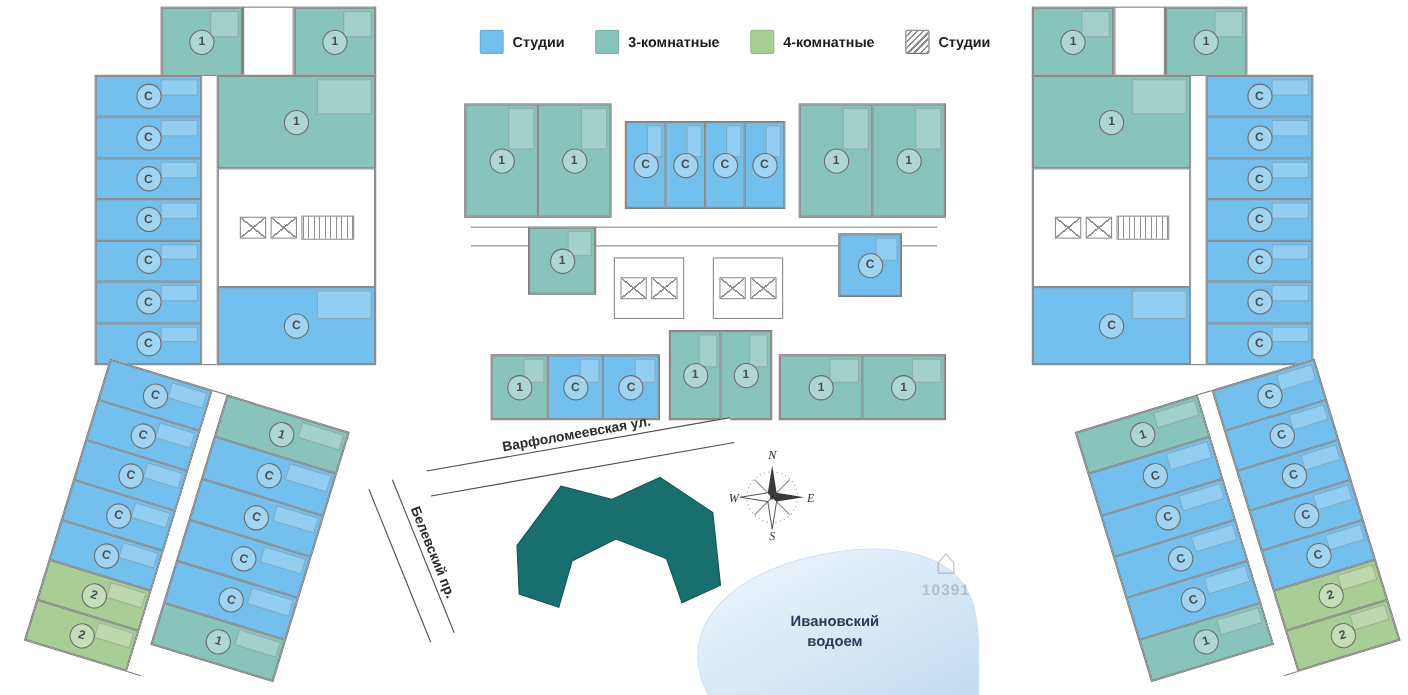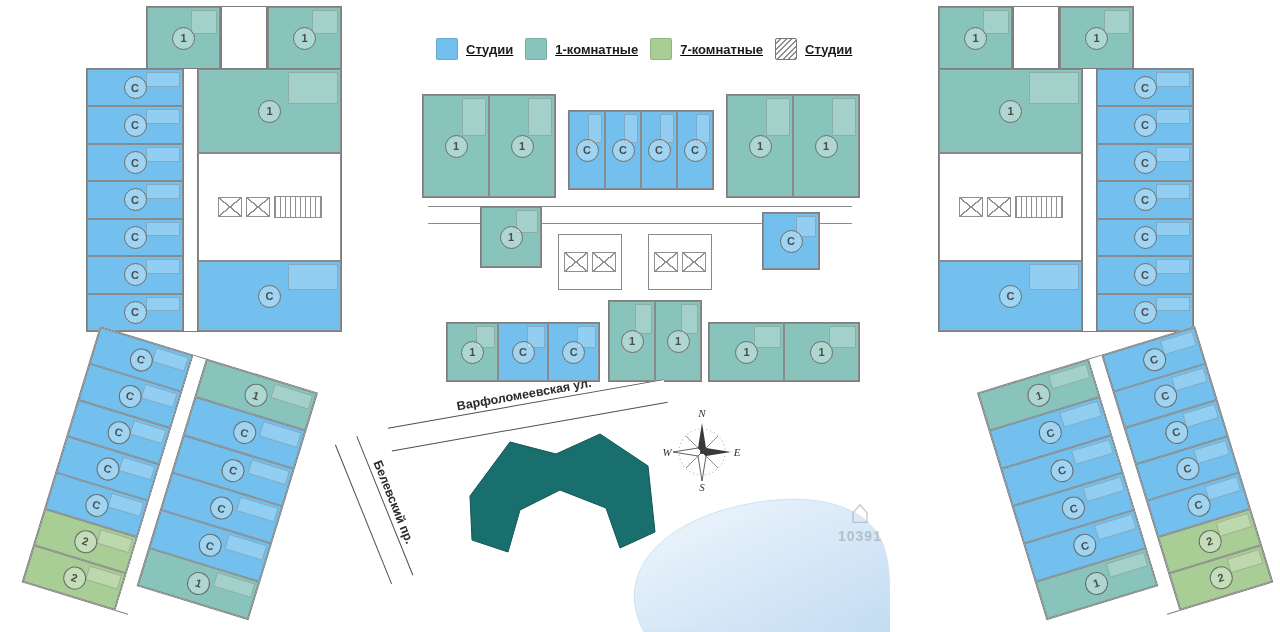--- a/index.html
+++ b/index.html
@@ -1,20 +1,20 @@
 <!DOCTYPE html>
 <html><head>
 <meta charset="utf-8">
 <style>
   html,body{margin:0;padding:0;background:#fff;}
   #stage{position:relative;width:1280px;height:632px;background:#ffffff;overflow:hidden;
          font-family:"Liberation Sans",sans-serif;}
 
   
-  .legend{position:absolute;left:436px;top:38px;display:flex;gap:12px;align-items:center;text-decoration:underline;}
+  .legend{position:absolute;left:436px;top:27px;display:flex;gap:28px;align-items:center;}
   .legend-item{display:flex;gap:8px;align-items:center;font-size:13px;font-weight:bold;color:#1b1b1b;}
   .sw{width:20px;height:20px;border-radius:2px;border:1px solid rgba(0,0,0,.12);}
   .sw.studio{background:#73c0ee;}
   .sw.one{background:#89c4bc;}
   .sw.two{background:#a9ce95;}
   .sw.sold{background:repeating-linear-gradient(135deg,#fbfbfb 0 2.5px,#8d8d8d 2.5px 4px);border:1px solid #777;}
 
   
   .slab{position:absolute;display:flex;}
   .bx{border:1.6px solid #7e7e7e;background:#fff;display:flex;min-width:0;min-height:0;}
@@ -57,26 +57,26 @@
 
   <div class="legend">
 
       <div class="legend-item">
         <span class="sw studio"></span>
         <span>Студии</span>
       </div>
 
       <div class="legend-item">
         <span class="sw one"></span>
-        <span>1-комнатные</span>
+        <span>3-комнатные</span>
       </div>
 
       <div class="legend-item">
         <span class="sw two"></span>
-        <span>7-комнатные</span>
+        <span>4-комнатные</span>
       </div>
 
       <div class="legend-item">
         <span class="sw sold"></span>
         <span>Студии</span>
       </div>
     </div>
 
   <div class="slab" style="left:146px;top:6px;width:196px;height:64px">
     <div class="bx grow">
@@ -421,19 +421,23 @@
   <svg class="abs" style="left:598px;top:468px" width="292" height="164" viewBox="0 0 292 164">
     <defs>
       <linearGradient id="pondg" x1="0" y1="0" x2="1" y2="1">
         <stop offset="0" stop-color="#f0f7fd"></stop>
         <stop offset="1" stop-color="#c3dcf2"></stop>
       </linearGradient>
     </defs>
     <path d="M46,164 C18,112 52,62 132,40 C210,20 276,34 288,86 C293,108 292,140 292,164 Z" fill="url(#pondg)" stroke="#cfe2f4" stroke-width="1"></path>
   </svg>
 
+  <div class="pond-label">
+    <div>Ивановский</div>
+    <div>водоем</div>
+  </div>
 
   <div class="watermark">
     <span class="wm-icon">⌂</span>
     <span class="wm-digits">10391</span>
   </div>
 
 </div>
 
 </body></html>

